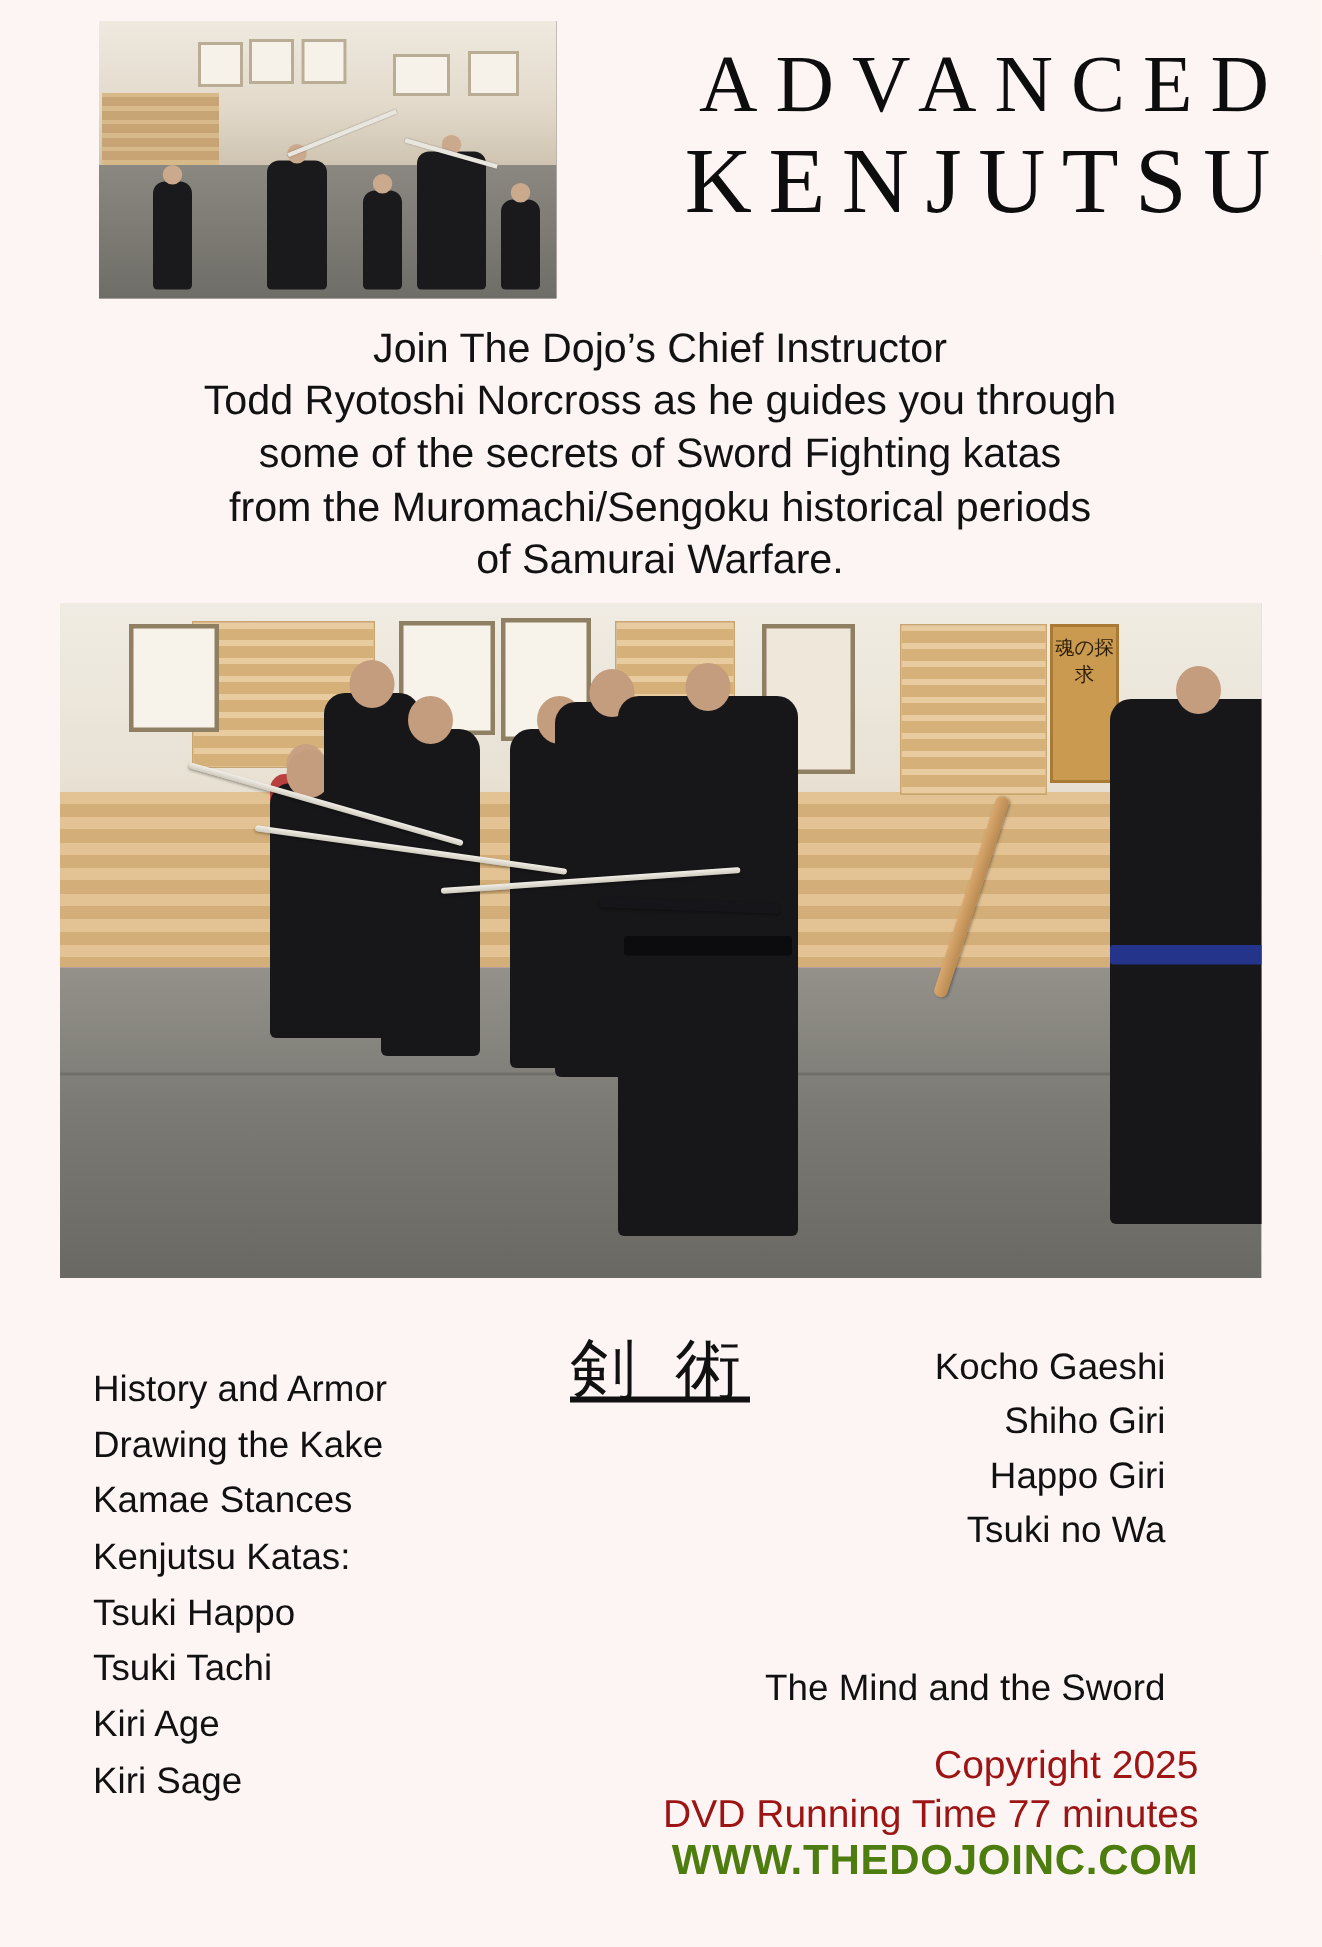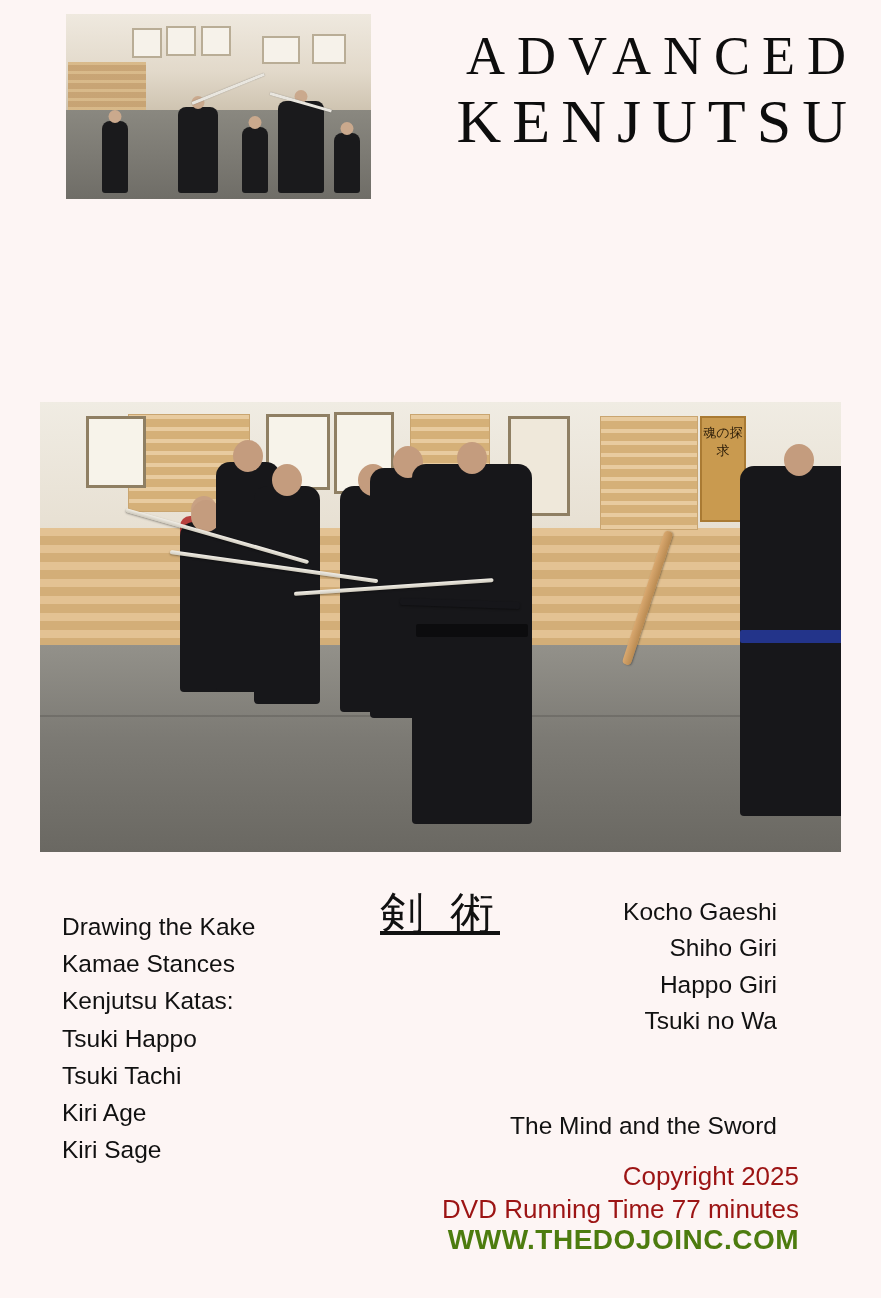--- a/index.html
+++ b/index.html
@@ -266,20 +266,27 @@
     <div class="fig g4"></div>
     <div class="blade b1"></div>
     <div class="blade b2"></div>
   </div>
 
   <div class="title-block">
     <div class="title-line1">ADVANCED</div>
     <div class="title-line2">KENJUTSU</div>
   </div>
 
+  <div class="intro">
+    <div>Join The Dojo’s Chief Instructor</div>
+    <div>Todd Ryotoshi Norcross as he guides you through</div>
+    <div>some of the secrets of Sword Fighting katas</div>
+    <div>from the Muromachi/Sengoku historical periods</div>
+    <div>of Samurai Warfare.</div>
+  </div>
 
   <div class="main-photo">
     <div class="mp-wall"></div>
     <div class="mp-wood"></div>
     <div class="mp-rack r1"></div>
     <div class="mp-rack r2"></div>
     <div class="mp-rack r3"></div>
     <div class="mp-pic p1"></div>
     <div class="mp-pic p2"></div>
     <div class="mp-pic p3"></div>
@@ -300,20 +307,21 @@
     <div class="mp-blade sw1"></div>
     <div class="mp-blade sw2"></div>
     <div class="mp-blade sw3"></div>
     <div class="mp-blade sw4"></div>
     <div class="mp-blade sw5"></div>
   </div>
 
   <div class="kanji">剣 術</div>
 
   <div class="list-left">
+    <div>History and Armor</div>
     <div>Drawing the Kake</div>
     <div>Kamae Stances</div>
     <div>Kenjutsu Katas:</div>
     <div>Tsuki Happo</div>
     <div>Tsuki Tachi</div>
     <div>Kiri Age</div>
     <div>Kiri Sage</div>
   </div>
 
   <div class="list-right">

